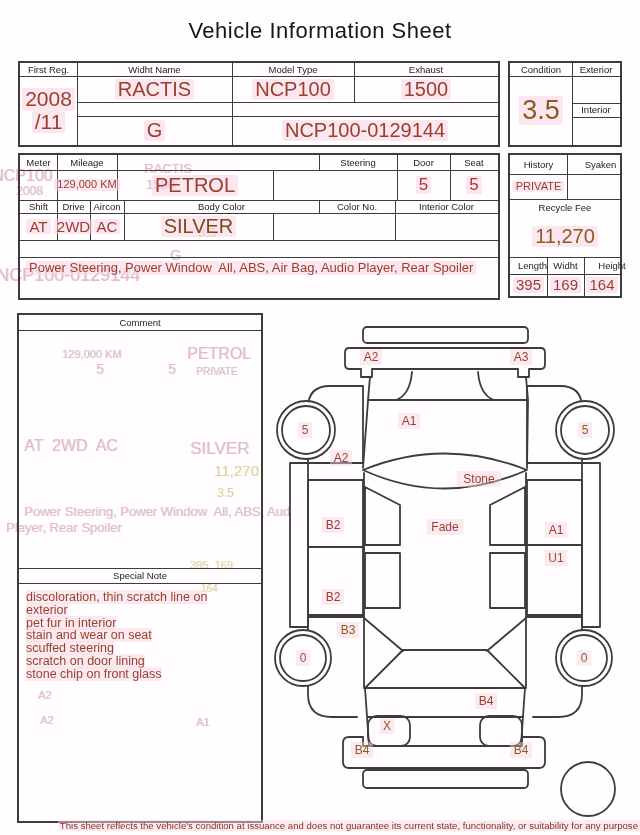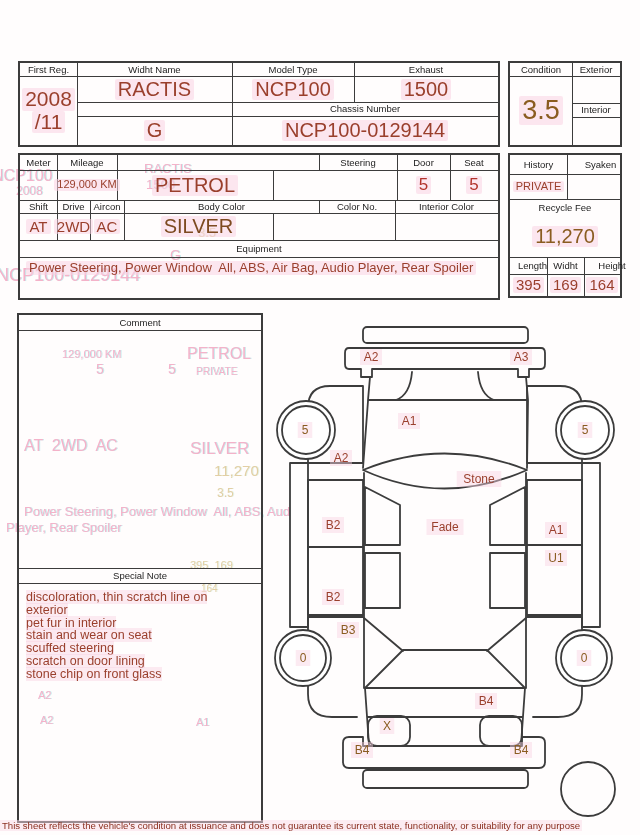--- a/index.html
+++ b/index.html
@@ -14,21 +14,21 @@
      font-size:9.5px;color:#1c1c1c;white-space:pre;box-sizing:border-box;line-height:1.05;}
   .vr{color:#9a3f2c;}
   .vg{color:#8a5c20;}
   .pk{background:rgba(249,211,227,.55);padding:0 3px;border-radius:2px;}
   .left{justify-content:flex-start;}
   .top{align-items:flex-start;}
   .col{flex-direction:column;}
   .notes{position:absolute;left:7px;top:276px;width:219px;font-size:12.5px;line-height:1.02;
          color:#9a3f2c;white-space:pre-line;}
   .notes span{background:rgba(249,211,227,.45);margin-top:12px;}
-  .footer{position:absolute;left:0;top:820px;width:640px;text-align:left;font-size:9.6px;
+  .footer{position:absolute;left:0;top:820px;width:640px;text-align:right;font-size:9.6px;
           color:#8a3020;}
   .footer span{background:rgba(250,220,232,.5);padding:0 2px;}
   .ghost{position:absolute;white-space:pre;opacity:.8;pointer-events:none;line-height:1;}
   .ghost.pink{color:#f2a0bd;text-shadow:1px 0 0 rgba(160,225,228,.75);}
   .ghost.gold{color:#dcc48e;text-shadow:1px 0 0 rgba(200,230,210,.6);}
   svg.diagram{position:absolute;left:0;top:0;}
   svg.diagram .ln{fill:none;stroke:#3c3c3c;stroke-width:1.8;stroke-linejoin:round;stroke-linecap:round;}
   svg.diagram .wh{fill:#ffffff;stroke:#3c3c3c;stroke-width:1.8;}
   svg.diagram text{font-family:"Liberation Sans","DejaVu Sans",sans-serif;font-size:12px;}
 </style>
@@ -56,20 +56,21 @@
       <div class="ghost gold" style="left: 217px; top: 487px; font-size: 12px;">3.5</div>
       <div class="ghost pink" style="left: 24px; top: 505px; font-size: 13px;">Power Steering, Power Window  All, ABS, Aud</div>
       <div class="ghost pink" style="left: 6px; top: 521px; font-size: 13px;">Player, Rear Spoiler</div>
       <div class="ghost gold" style="left: 190px; top: 560px; font-size: 11px;">395  169</div>
       <div class="ghost gold" style="left: 201px; top: 584px; font-size: 10px;">164</div>
       <div class="ghost pink" style="left: 38px; top: 690px; font-size: 11px;">A2</div>
       <div class="ghost pink" style="left: 40px; top: 715px; font-size: 11px;">A2</div>
       <div class="ghost pink" style="left: 196px; top: 717px; font-size: 11px;">A1</div>
     </div>
 
+  <div class="title">Vehicle Information Sheet</div>
 
   <div class="box" style="left:18px;top:61px;width:482px;height:86px">
     <i class="vl" style="left:57px;top:0;height:82px"></i>
     <i class="vl" style="left:212px;top:0;height:82px"></i>
     <i class="vl" style="left:334px;top:0;height:39px"></i>
     <i class="hl" style="left:0;top:13px;width:478px"></i>
     <i class="hl" style="left:57px;top:39px;width:421px"></i>
     <i class="hl" style="left:57px;top:53px;width:421px"></i>
 
     <div class="c" style="left:0;top:0;width:57px;height:13px">First Reg.</div>
@@ -77,21 +78,20 @@
       <span class="pk">2008</span>
       <span class="pk">/11</span>
     </div>
     <div class="c" style="left:57px;top:0;width:155px;height:13px">Widht Name</div>
     <div class="c vr" style="left:57px;top:13px;width:155px;height:26px;font-size:20px"><span class="pk">RACTIS</span></div>
     <div class="c" style="left:212px;top:0;width:122px;height:13px">Model Type</div>
     <div class="c vr" style="left:212px;top:13px;width:122px;height:26px;font-size:20px"><span class="pk">NCP100</span></div>
     <div class="c" style="left:334px;top:0;width:144px;height:13px">Exhaust</div>
     <div class="c vr" style="left:334px;top:13px;width:144px;height:26px;font-size:20px"><span class="pk">1500</span></div>
     <div class="c vr" style="left:57px;top:53px;width:155px;height:29px;font-size:20px"><span class="pk">G</span></div>
-    <div class="c" style="left:212px;top:39px;width:266px;height:14px">Chassis Number</div>
     <div class="c vr" style="left:212px;top:53px;width:266px;height:29px;font-size:20px"><span class="pk">NCP100-0129144</span></div>
   </div>
 
   <div class="box" style="left:508px;top:61px;width:114px;height:86px">
     <i class="vl" style="left:62px;top:0;height:82px"></i>
     <i class="hl" style="left:0;top:13px;width:110px"></i>
     <i class="hl" style="left:62px;top:40px;width:48px"></i>
     <i class="hl" style="left:62px;top:54px;width:48px"></i>
     <div class="c" style="left:0;top:0;width:62px;height:13px">Condition</div>
     <div class="c vg" style="left:0;top:13px;width:62px;height:69px;font-size:27px"><span class="pk">3.5</span></div>
@@ -142,21 +142,20 @@
     <div class="c" style="left:299px;top:45px;width:76px;height:13px">Color No.</div>
     <div class="c" style="left:375px;top:45px;width:103px;height:13px">Interior Color</div>
 
     <div class="c vr" style="left:0;top:58px;width:37px;height:27px;font-size:15px"><span class="pk">AT</span></div>
     <div class="c vr" style="left:37px;top:58px;width:33px;height:27px;font-size:15px"><span class="pk">2WD</span></div>
     <div class="c vr" style="left:70px;top:58px;width:34px;height:27px;font-size:15px"><span class="pk">AC</span></div>
     <div class="c vg" style="left:104px;top:58px;width:149px;height:27px;font-size:20px;color:#7d4a20"><span class="pk">SILVER</span></div>
     <div class="c vr" style="left:253px;top:58px;width:122px;height:27px"></div>
     <div class="c vr" style="left:375px;top:58px;width:103px;height:27px"></div>
 
-    <div class="c" style="left:0;top:85px;width:478px;height:17px">Equipment</div>
     <div class="c vr left top" style="left:0;top:102px;width:478px;height:41px;font-size:13px;padding:4px 0 0 6px;white-space:pre"><span class="pk">Power Steering, Power Window  All, ABS, Air Bag, Audio Player, Rear Spoiler</span></div>
   </div>
 
   <div class="box" style="left:508px;top:153px;width:114px;height:145px">
     <i class="hl" style="left:0;top:19px;width:110px"></i>
     <i class="hl" style="left:0;top:44px;width:110px"></i>
     <i class="hl" style="left:0;top:102px;width:110px"></i>
     <i class="hl" style="left:0;top:119px;width:110px"></i>
     <i class="vl" style="left:57px;top:0;height:44px"></i>
     <i class="vl" style="left:37px;top:102px;height:39px"></i>

